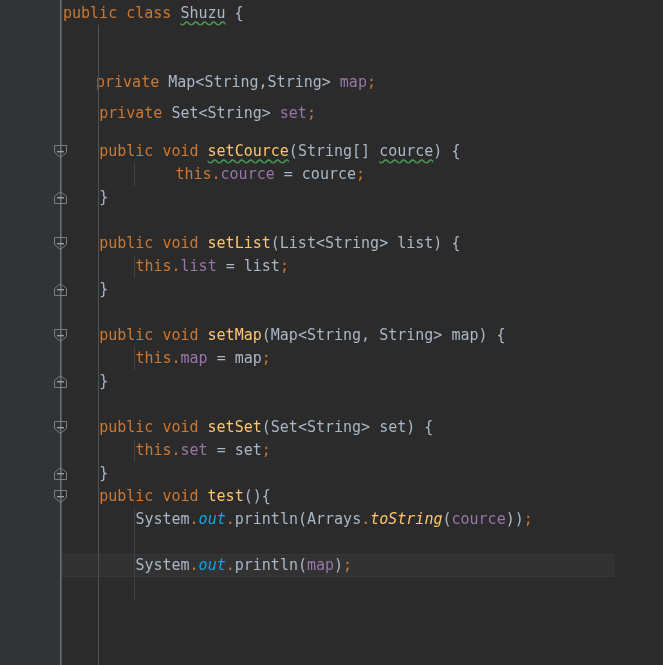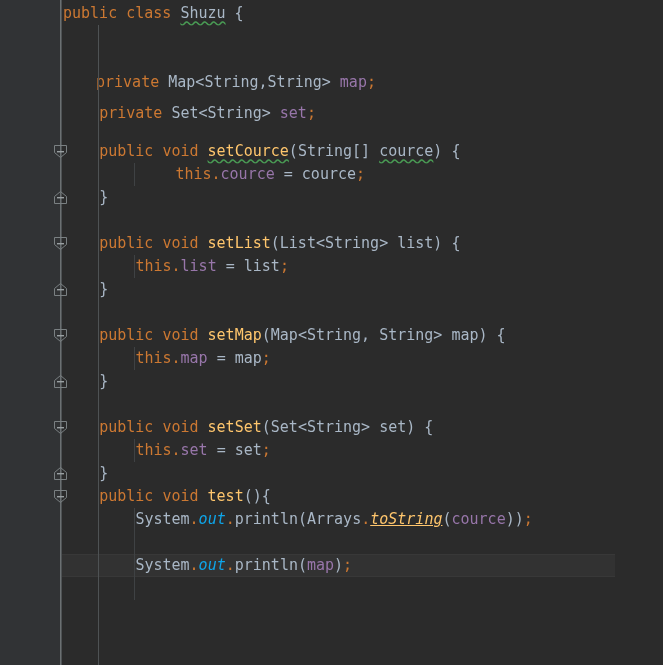--- a/index.html
+++ b/index.html
@@ -96,21 +96,21 @@
     letter-spacing: 0px;
     z-index: 3;
   }
 
   
   .kw      { color: #cc7832; }            
   .type    { color: #a9b7c6; }            
   .field   { color: #9876aa; }            
   .field-i { color: #0ea5e9; font-style: italic; }  
   .meth    { color: #ffc66d; }            
-  .meth-i  { color: #ffc66d; font-style: italic; text-decoration: underline; }  
+  .meth-i  { color: #ffc66d; font-style: italic; }  
   .plain   { color: #a9b7c6; }
   .semi    { color: #cc7832; }            
   .brace   { color: #a9b7c6; }
 
   
   .typo {
     text-decoration: underline wavy #499c54;
     text-decoration-skip-ink: none;
     text-underline-offset: 2px;
   }

